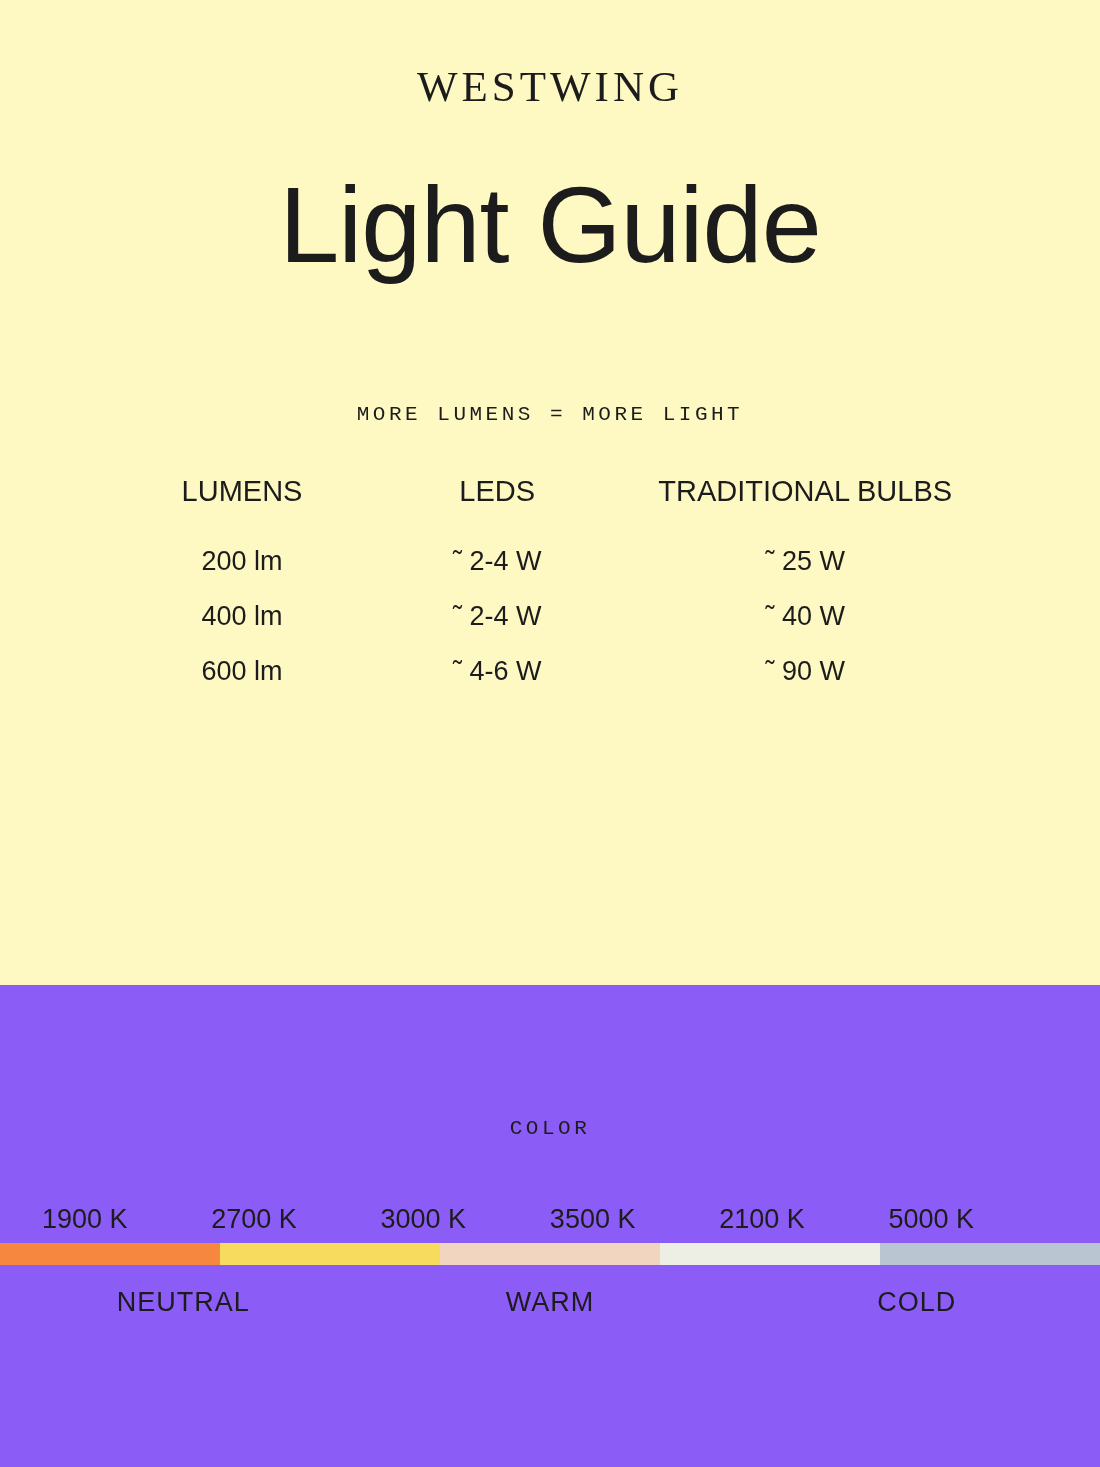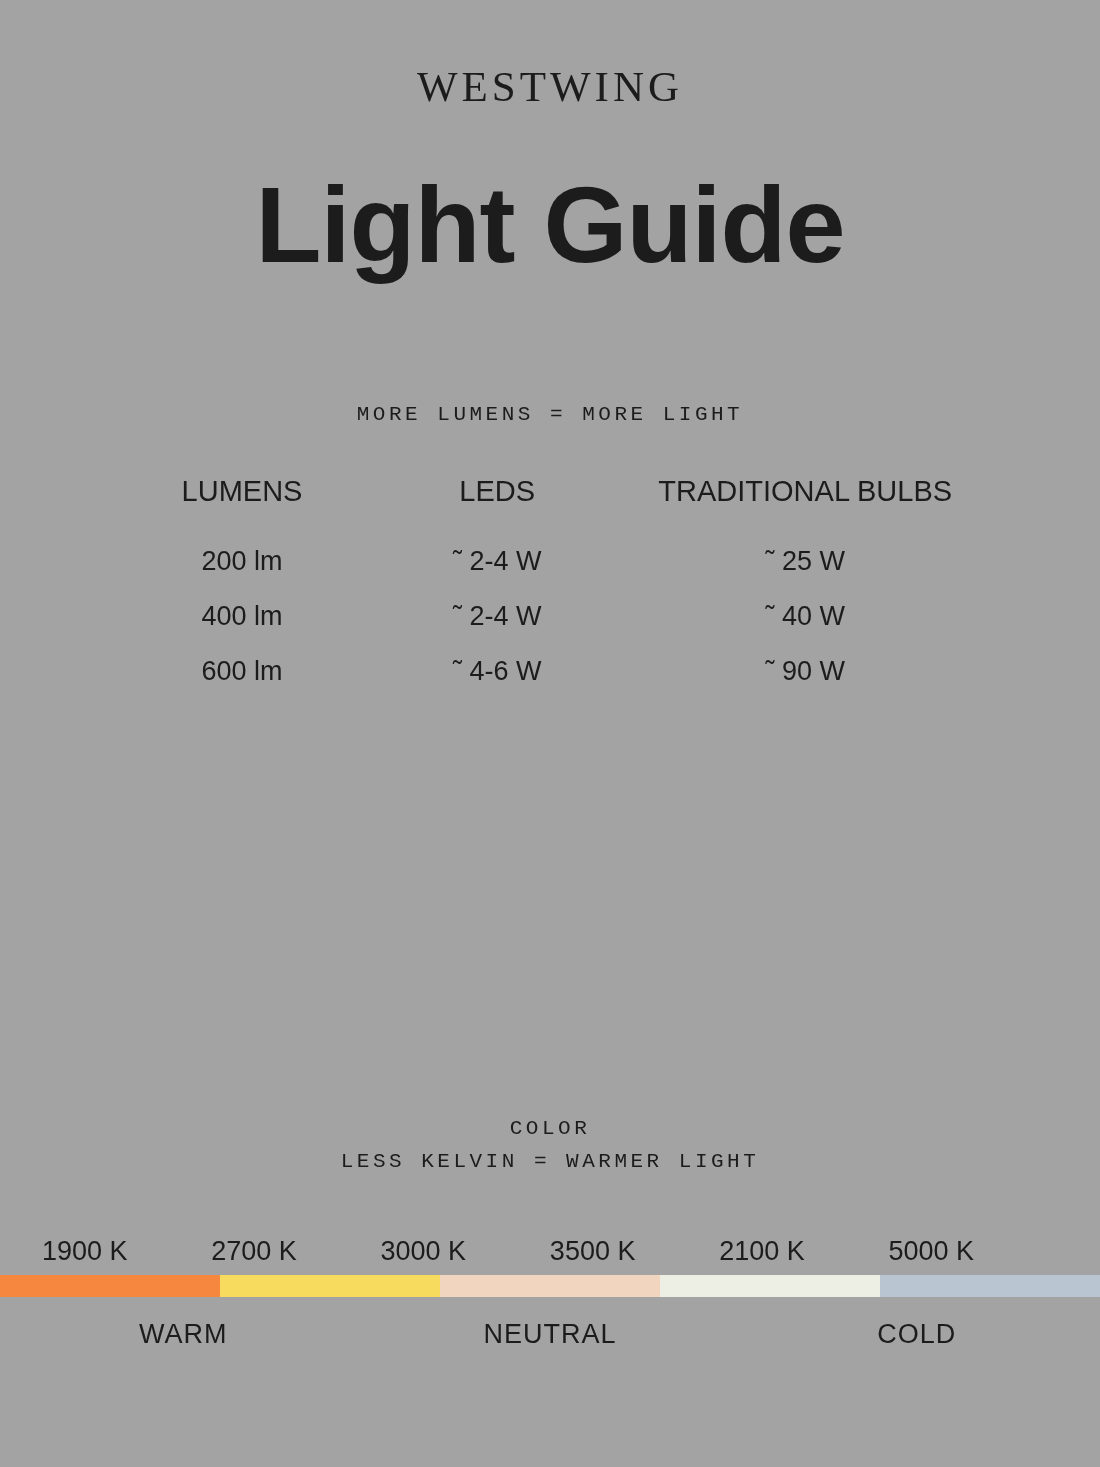--- a/index.html
+++ b/index.html
@@ -32,21 +32,21 @@
     font-size: 43px;
     letter-spacing: 4px;
     color: #1c1c1c;
     padding-top: 62px;
     font-weight: 400;
   }
   .main-title {
     text-align: center;
     font-size: 108px;
     color: #1c1c1c;
-    font-weight: 700;
+    font-weight: 400;
     margin-top: 60px;
     letter-spacing: -1px;
     line-height: 1;
   }
 
   .section-label {
     text-align: center;
     font-family: "Liberation Mono", monospace;
     font-size: 21px;
     letter-spacing: 3.5px;
@@ -124,21 +124,21 @@
   }
   .zone-warm { flex: 2; }
   .zone-neutral { flex: 2; }
   .zone-cold { flex: 2; }
 </style>
 </head>
 <body>
 
 <div class="page">
 
-  <div class="top-section" style="background: #a3a3a3;">
+  <div class="top-section" style="background: #fef9c3;">
 
     <div class="brand">WESTWING</div>
 
     <div class="main-title">Light Guide</div>
 
     <div class="section-label brightness-label">
       <div>MORE LUMENS = MORE LIGHT</div>
     </div>
 
     <table class="lumen-table">
@@ -163,45 +163,44 @@
         <tr>
           <td>600 lm</td>
           <td>˜ 4-6 W</td>
           <td>˜ 90 W</td>
         </tr>
       </tbody>
     </table>
 
   </div>
 
-  <div class="bottom-section" style="background: #a3a3a3;">
+  <div class="bottom-section" style="background: #8b5cf6;">
 
     <div class="section-label color-label">
       <div>COLOR</div>
-      <div>LESS KELVIN = WARMER LIGHT</div>
     </div>
 
     <div class="kelvin-row">
       <div class="kelvin-cell">1900 K</div>
       <div class="kelvin-cell">2700 K</div>
       <div class="kelvin-cell">3000 K</div>
       <div class="kelvin-cell">3500 K</div>
       <div class="kelvin-cell">2100 K</div>
       <div class="kelvin-cell">5000 K</div>
     </div>
 
     <div class="gradient-bar">
       <div class="gradient-seg" style="background: rgb(245, 135, 63);"></div>
       <div class="gradient-seg" style="background: rgb(247, 219, 94);"></div>
       <div class="gradient-seg" style="background: rgb(242, 213, 191);"></div>
       <div class="gradient-seg" style="background: rgb(237, 238, 228);"></div>
       <div class="gradient-seg" style="background: rgb(185, 198, 209);"></div>
     </div>
 
     <div class="zone-row">
+      <div class="zone-cell zone-neutral">NEUTRAL</div>
       <div class="zone-cell zone-warm">WARM</div>
-      <div class="zone-cell zone-neutral">NEUTRAL</div>
       <div class="zone-cell zone-cold">COLD</div>
     </div>
 
   </div>
 
 </div>
 
 </body></html>

